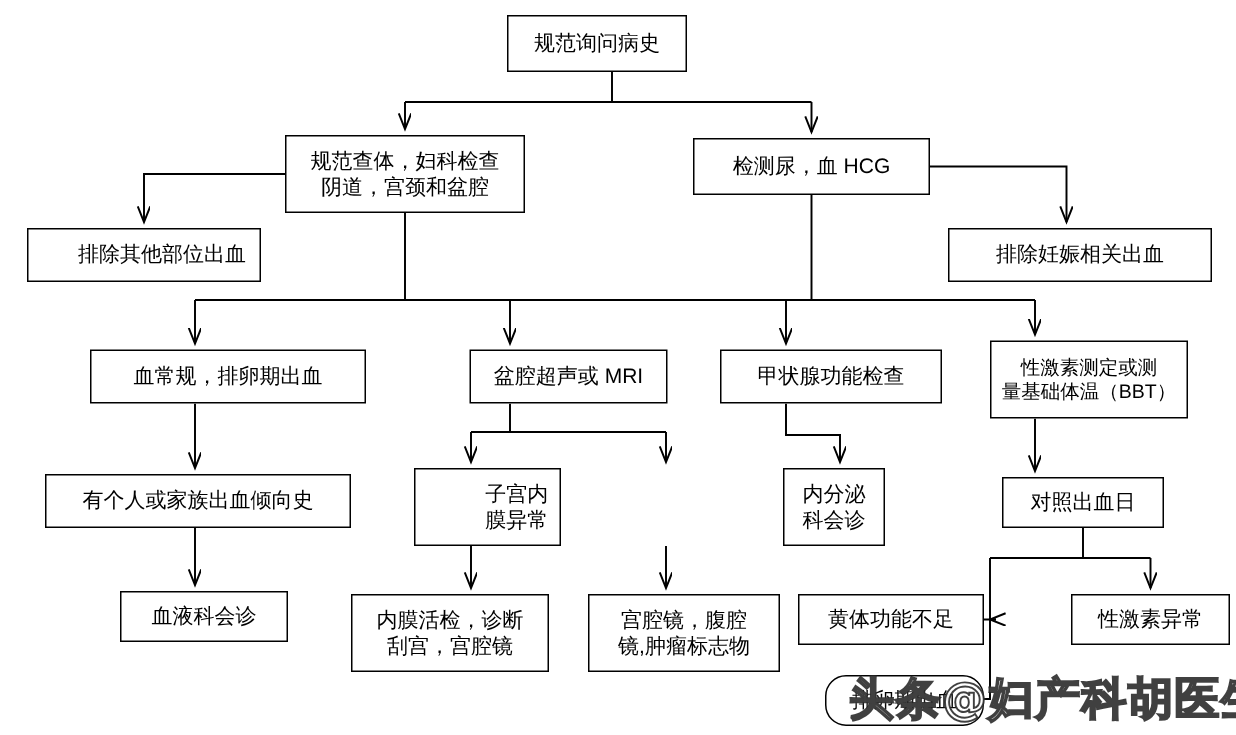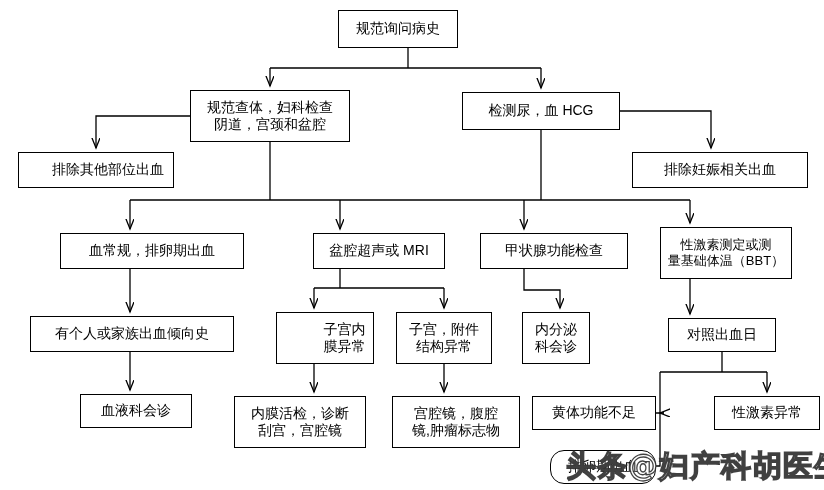--- a/index.html
+++ b/index.html
@@ -136,22 +136,20 @@
   <div class="node" style="left:480px;top:233px;width:148px;height:36px;">甲状腺功能检查</div>
 
   <div class="node small" style="left:660px;top:227px;width:132px;height:52px;">性激素测定或测
 量基础体温（BBT）</div>
 
   <div class="node" style="left:30px;top:316px;width:204px;height:36px;">有个人或家族出血倾向史</div>
 
   <div class="node" style="left:276px;top:312px;width:98px;height:52px;padding-left:39px;">子宫内
 膜异常</div>
 
-  <div class="node" style="left:396px;top:312px;width:96px;height:52px;">子宫，附件
-结构异常</div>
 
   <div class="node" style="left:522px;top:312px;width:68px;height:52px;">内分泌
 科会诊</div>
 
   <div class="node" style="left:668px;top:318px;width:108px;height:34px;">对照出血日</div>
 
   <div class="node" style="left:80px;top:394px;width:112px;height:34px;">血液科会诊</div>
 
   <div class="node" style="left:234px;top:396px;width:132px;height:52px;">内膜活检，诊断
 刮宫，宫腔镜</div>

